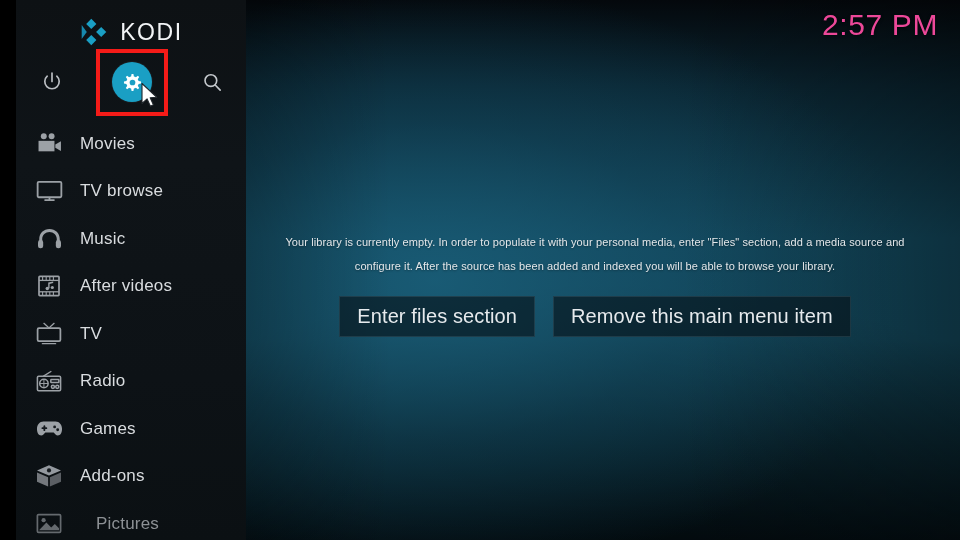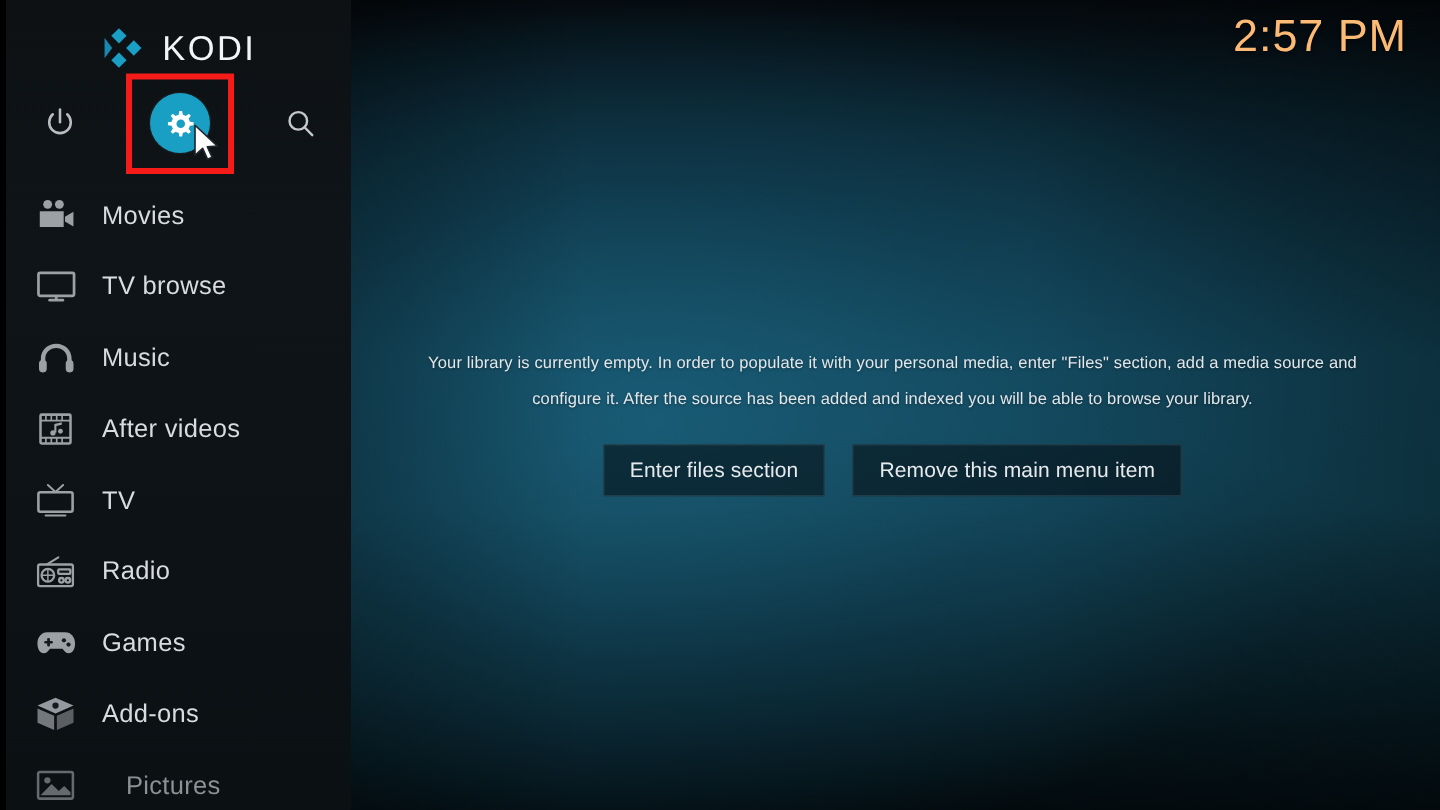--- a/index.html
+++ b/index.html
@@ -26,21 +26,21 @@
   .main-bg::after {
     content:"";
     position:absolute; inset:0;
     background:
       linear-gradient(to right, rgba(0,0,0,0.28) 0%, rgba(0,0,0,0) 22%, rgba(0,0,0,0) 62%, rgba(0,0,0,0.34) 100%);
     pointer-events:none;
   }
 
   
   .sidebar {
-    position:absolute; left:4px; top:0;
+    position:absolute; left:16px; top:0;
     width:230px; height:540px;
     background:linear-gradient(to bottom, #0d1114 0%, #0f1418 30%, #0d1216 70%, #0b1013 100%);
     overflow:hidden;
     z-index:5;
   }
 
   
   .logo-row {
     position:absolute; left:0; top:12px;
     width:230px; height:40px;
@@ -111,21 +111,21 @@
     letter-spacing:0.2px;
     white-space:nowrap;
   }
   .menu-item.dim .menu-label { color:#8d9195;margin-left:16px; }
   .menu-item.dim .menu-icon  { opacity:0.62; }
 
   
   .clock {
     position:absolute; right:22px; top:8px;
     font-size:30px;
-    color:#fdba74;
+    color:#ec4899;
     font-weight:300;
     letter-spacing:0.6px;
     z-index:6;
     text-shadow:0 1px 3px rgba(0,0,0,0.5);
   }
 
   .content {
     position:absolute;
     left:230px; top:0; width:730px; height:540px;
     display:flex; flex-direction:column;
@@ -145,21 +145,21 @@
   .btn-row {
     margin-top:18px;
     display:flex;
     gap:18px;
     align-items:center;
   }
   .btn {
     background:rgba(6,18,25,0.62);
     border:1px solid rgba(120,160,175,0.18);
     color:#e6eaed;
-    font-size:14px;
+    font-size:20px;
     padding:9px 17px 10px 17px;
     line-height:1;
     letter-spacing:0.1px;
     white-space:nowrap;
     font-family:"Liberation Sans", sans-serif;
     cursor:pointer;
   }
 </style>
 </head>
 <body>

